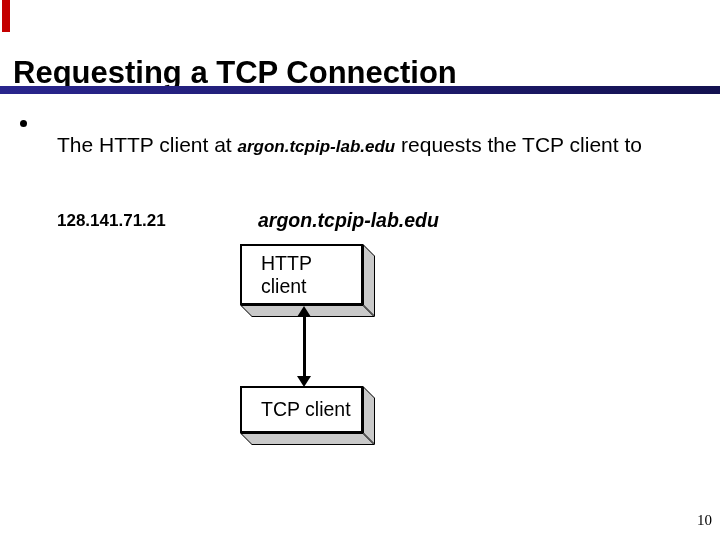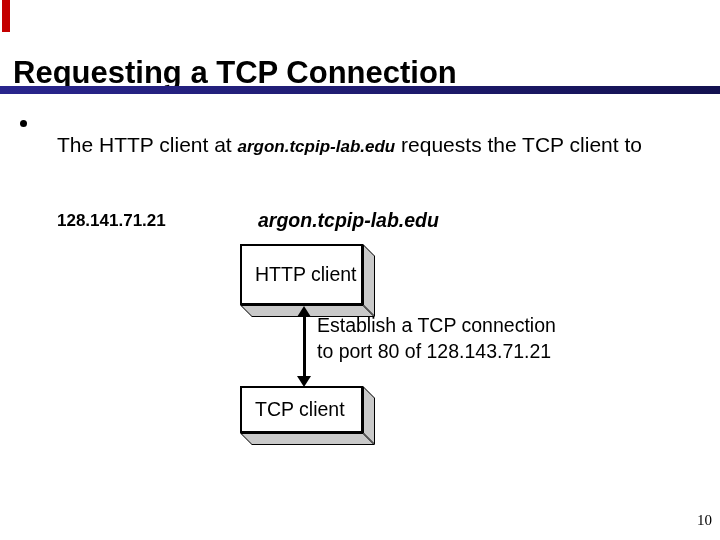--- a/index.html
+++ b/index.html
@@ -42,21 +42,21 @@
   .host-label{
     position:absolute;left:258px;top:9px;
     font-size:19.5px;font-weight:bold;font-style:italic;
     white-space:nowrap;
   }
   .box3d{
     position:absolute;left:240px;width:123px;
     background:#fff;border:2px solid #000;box-sizing:border-box;
     display:flex;align-items:center;
     font-size:19.5px;
-    padding-left:13px;
+    padding-left:19px;
     z-index:2;
   }
   .box3d::before{ 
     content:"";position:absolute;z-index:-1;
     top:-2px;left:calc(100% + 2px);width:12px;height:calc(100% + 4px);
     background:#c9c9c9;border:1.5px solid #000;box-sizing:border-box;
     transform:skewY(45deg);transform-origin:top left;
   }
   .box3d::after{ 
     content:"";position:absolute;z-index:-1;
@@ -117,24 +117,20 @@
   <div class="box3d http-box">
     <span>HTTP client</span>
   </div>
 
   <div class="conn-arrow">
     <span class="head-up"></span>
     <span class="shaft"></span>
     <span class="head-down"></span>
   </div>
 
-  <div class="arrow-caption">
-    <span>Establish a TCP connection</span><br>
-    <span>to port 80 of 128.143.71.21</span>
-  </div>
 
   <div class="box3d tcp-box">
     <span>TCP client</span>
   </div>
 
 </div>
 
 <div class="page-number">10</div>
 
 </body></html>

